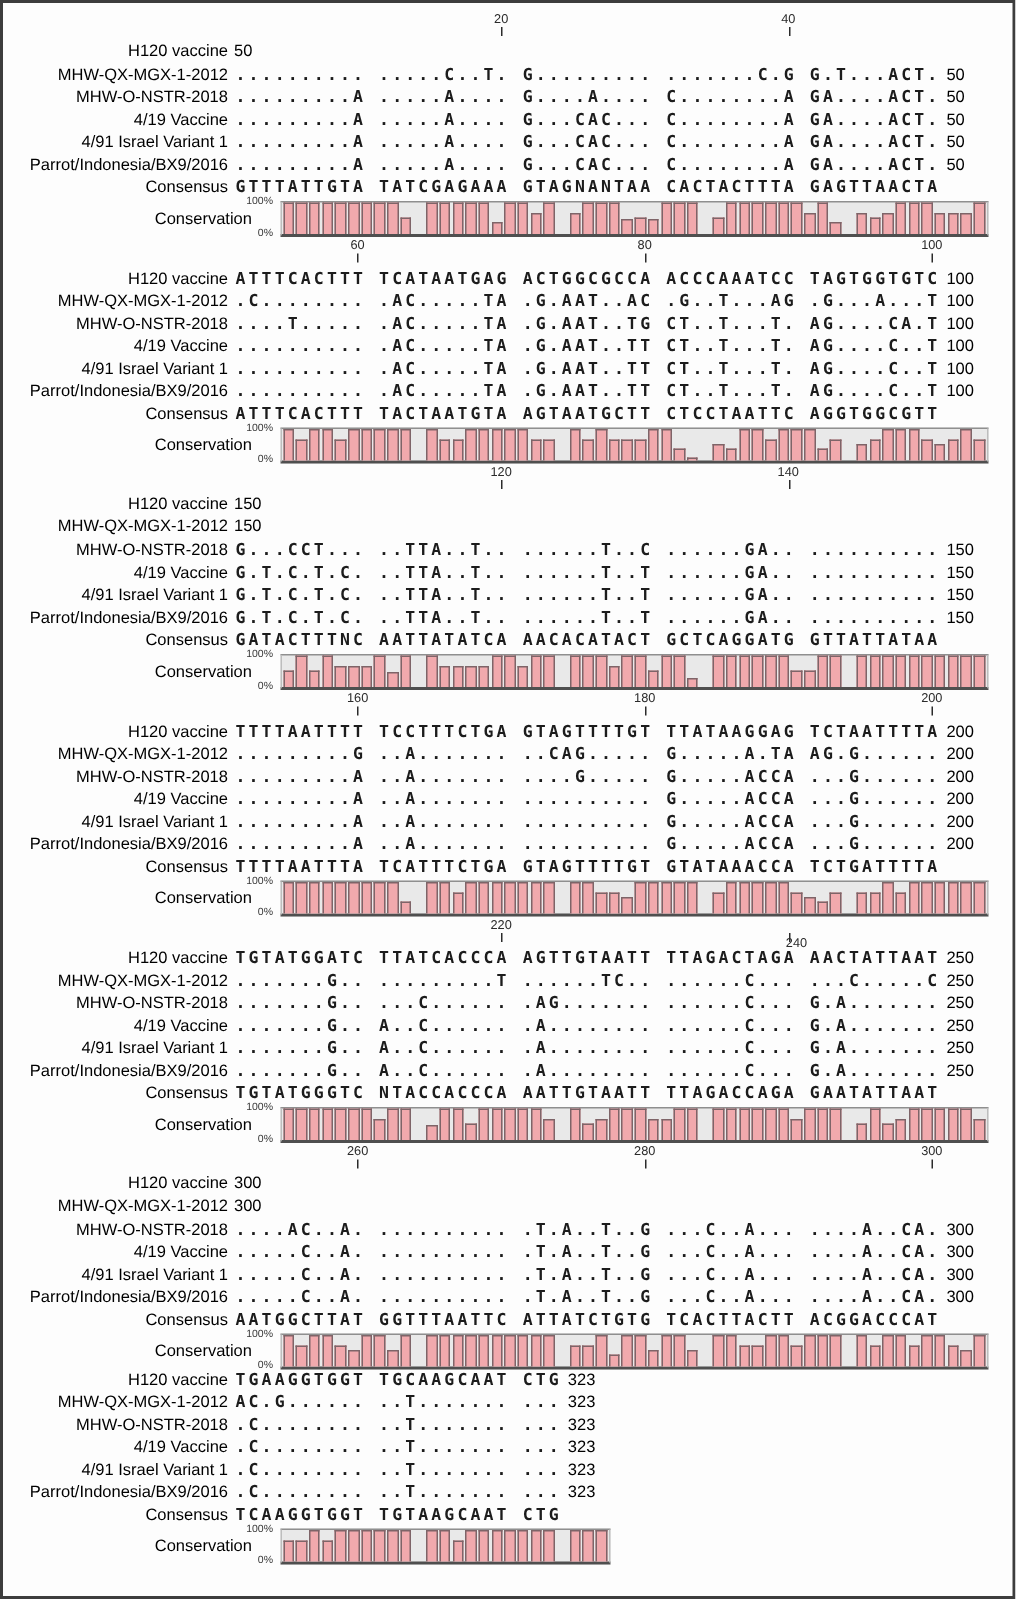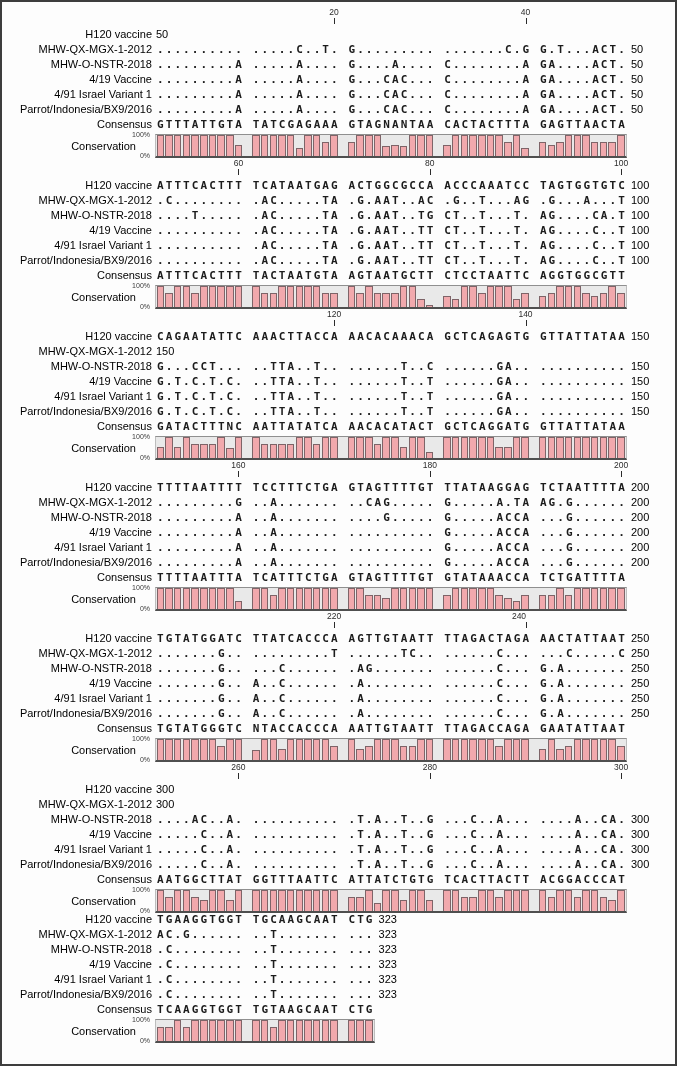--- a/index.html
+++ b/index.html
@@ -18,21 +18,21 @@
   .ruler-tick{position:absolute;top:12px;width:1px;height:6px;background:#2b2b2b;}
   .seq-row{display:flex;height:15px;line-height:15px;white-space:pre;align-items:baseline;}
   .row-label{width:150px;text-align:right;font-size:11px;color:#000;flex:none;}
   .seq-text{
     margin-left:5px;
     font-family:"DejaVu Sans Mono",monospace;font-weight:bold;
     font-size:11px;letter-spacing:2.08px;color:#1c1c1c;
   }
   .seq-end{font-size:11px;color:#000;margin-left:4px;letter-spacing:0;}
   .cons-wrap{display:flex;margin-top:2px;}
-  .cons-labels{width:150px;flex:none;position:relative;height:23px;}
+  .cons-labels{width:150px;flex:none;position:relative;height:23px;padding-left:32px;}
   .cons-name{position:absolute;right:16px;top:50%;transform:translateY(-50%);font-size:11px;color:#000;}
   .scale-top{position:absolute;right:2px;top:-3px;font-size:7px;color:#3a3a3a;}
   .scale-bottom{position:absolute;right:2px;bottom:-2px;font-size:7px;color:#3a3a3a;}
   .track{
     margin-left:3px;height:21px;box-sizing:content-box;
     border-top:1px solid #8f8f8f;border-bottom:2px solid #4f4f4f;
     border-left:1px solid #bdbdbd;border-right:1px solid #bdbdbd;
     display:flex;align-items:flex-end;position:relative;
   }
   .cell{width:8.7px;height:100%;position:relative;flex:none;}
@@ -404,21 +404,21 @@
           </div>
         </div>
       </div>
       <div class="block">
         <div class="ruler">
           <span class="ruler-num" style="left: 177.1px;">120</span>
           <div class="ruler-tick" style="left: 177.1px;"></div>
           <span class="ruler-num" style="left: 368.5px;">140</span>
           <div class="ruler-tick" style="left: 368.5px;"></div>
         </div>
-        <div class="seq-row"><span class="row-label">H120 vaccine</span><span class="seq-text">CAGAATATTC AAACTTACCA AACACAAACA GCTCAGAGTG GTTATTATAA</span><span class="seq-end">150</span></div>
+        <div class="seq-row"><span class="row-label">H120 vaccine</span><span class="seq-end">150</span></div>
         <div class="seq-row"><span class="row-label">MHW-QX-MGX-1-2012</span><span class="seq-end">150</span></div>
         <div class="seq-row"><span class="row-label">MHW-O-NSTR-2018</span><span class="seq-text">G...CCT... ..TTA..T.. ......T..C ......GA.. ..........</span><span class="seq-end">150</span></div>
         <div class="seq-row"><span class="row-label">4/19 Vaccine</span><span class="seq-text">G.T.C.T.C. ..TTA..T.. ......T..T ......GA.. ..........</span><span class="seq-end">150</span></div>
         <div class="seq-row"><span class="row-label">4/91 Israel Variant 1</span><span class="seq-text">G.T.C.T.C. ..TTA..T.. ......T..T ......GA.. ..........</span><span class="seq-end">150</span></div>
         <div class="seq-row"><span class="row-label">Parrot/Indonesia/BX9/2016</span><span class="seq-text">G.T.C.T.C. ..TTA..T.. ......T..T ......GA.. ..........</span><span class="seq-end">150</span></div>
         <div class="seq-row"><span class="row-label">Consensus</span><span class="seq-text">GATACTTTNC AATTATATCA AACACATACT GCTCAGGATG GTTATTATAA</span></div>
         <div class="cons-wrap">
           <div class="cons-labels">
             <span class="scale-top">100%</span>
             <span class="cons-name">Conservation</span>
@@ -759,21 +759,21 @@
             <div class="cell">
               <div class="bar" style="background: rgb(241, 169, 173); border-color: rgb(126, 100, 104); height: 100%;"></div>
             </div>
           </div>
         </div>
       </div>
       <div class="block">
         <div class="ruler">
           <span class="ruler-num" style="left: 177.1px;">220</span>
           <div class="ruler-tick" style="left: 177.1px;"></div>
-          <span class="ruler-num" style="left: 362px;">240</span>
+          <span class="ruler-num" style="left: 374px; margin-top: 12px;">240</span>
           <div class="ruler-tick" style="left: 368.5px;"></div>
         </div>
         <div class="seq-row"><span class="row-label">H120 vaccine</span><span class="seq-text">TGTATGGATC TTATCACCCA AGTTGTAATT TTAGACTAGA AACTATTAAT</span><span class="seq-end">250</span></div>
         <div class="seq-row"><span class="row-label">MHW-QX-MGX-1-2012</span><span class="seq-text">.......G.. .........T ......TC.. ......C... ...C.....C</span><span class="seq-end">250</span></div>
         <div class="seq-row"><span class="row-label">MHW-O-NSTR-2018</span><span class="seq-text">.......G.. ...C...... .AG....... ......C... G.A.......</span><span class="seq-end">250</span></div>
         <div class="seq-row"><span class="row-label">4/19 Vaccine</span><span class="seq-text">.......G.. A..C...... .A........ ......C... G.A.......</span><span class="seq-end">250</span></div>
         <div class="seq-row"><span class="row-label">4/91 Israel Variant 1</span><span class="seq-text">.......G.. A..C...... .A........ ......C... G.A.......</span><span class="seq-end">250</span></div>
         <div class="seq-row"><span class="row-label">Parrot/Indonesia/BX9/2016</span><span class="seq-text">.......G.. A..C...... .A........ ......C... G.A.......</span><span class="seq-end">250</span></div>
         <div class="seq-row"><span class="row-label">Consensus</span><span class="seq-text">TGTATGGGTC NTACCACCCA AATTGTAATT TTAGACCAGA GAATATTAAT</span></div>
         <div class="cons-wrap">

